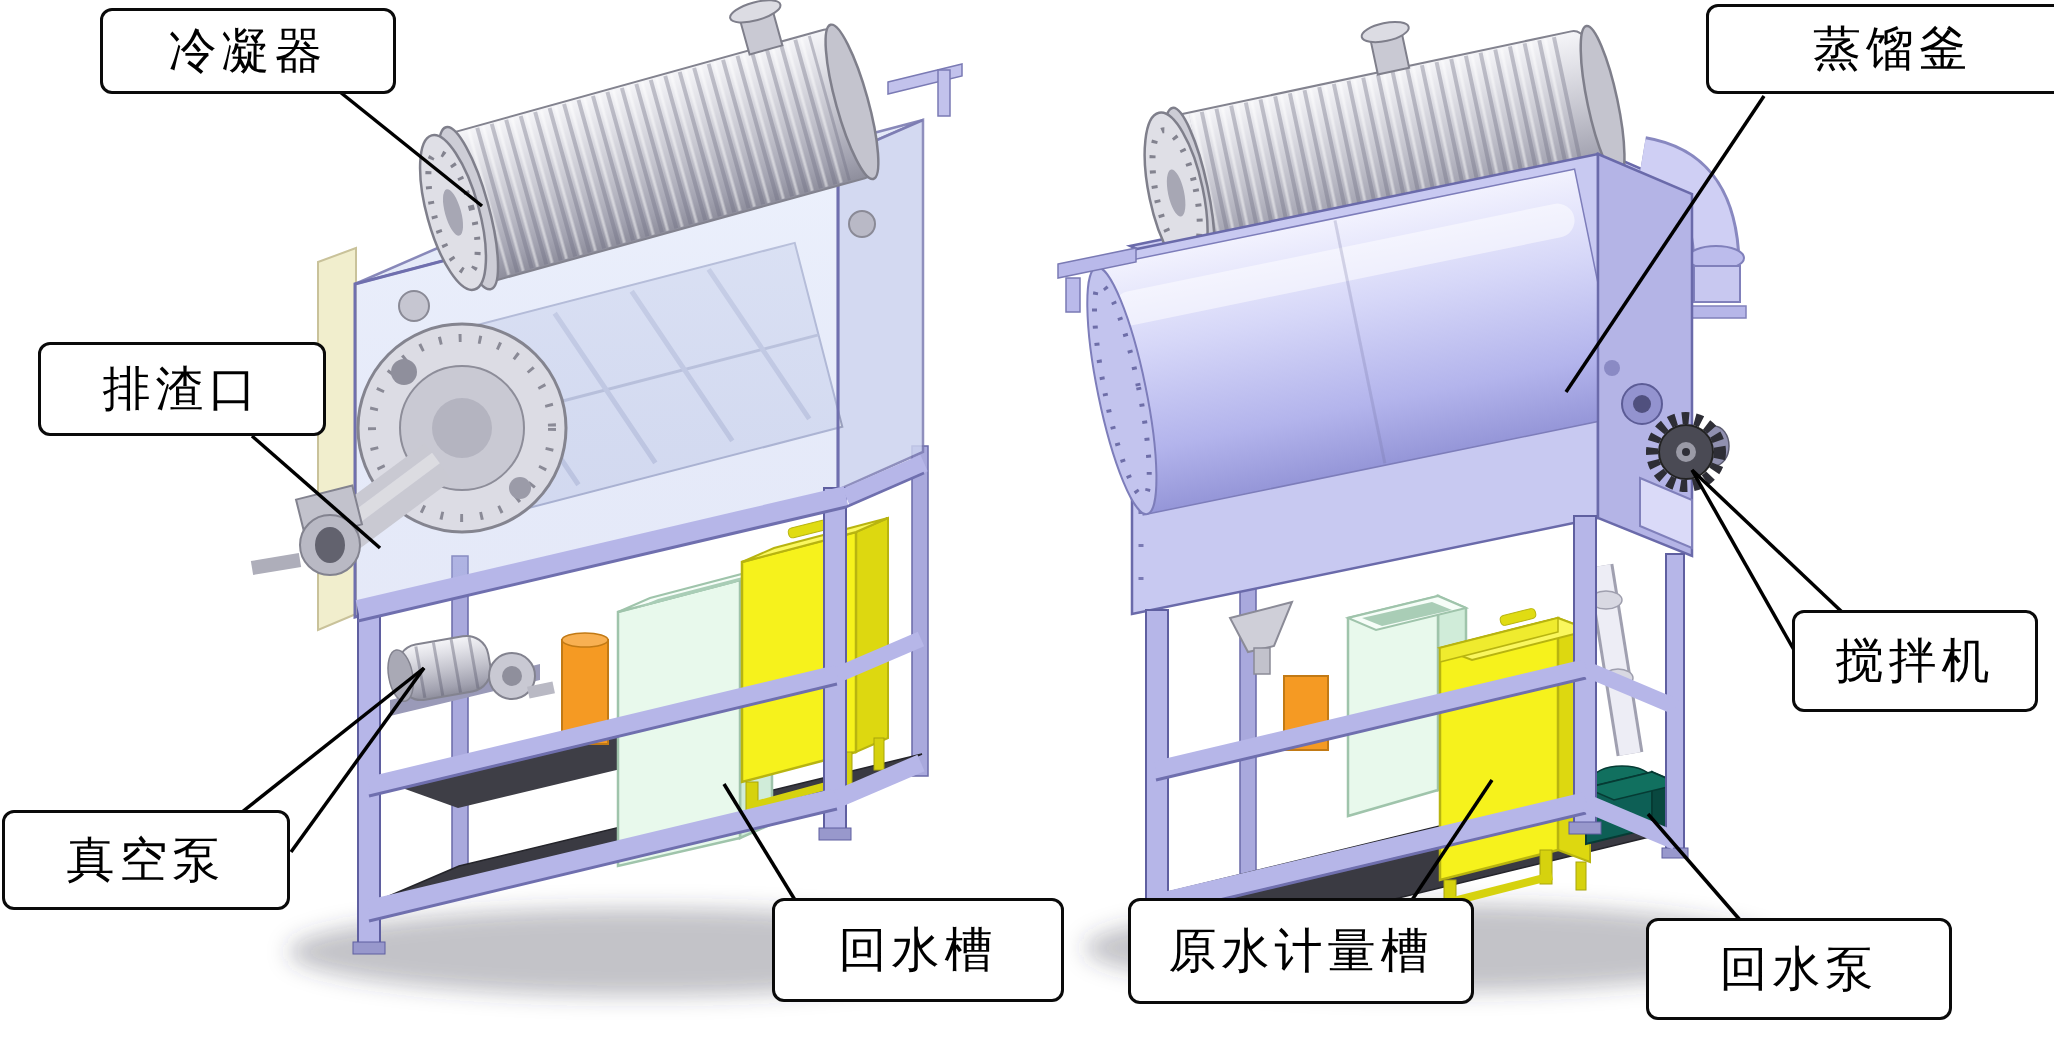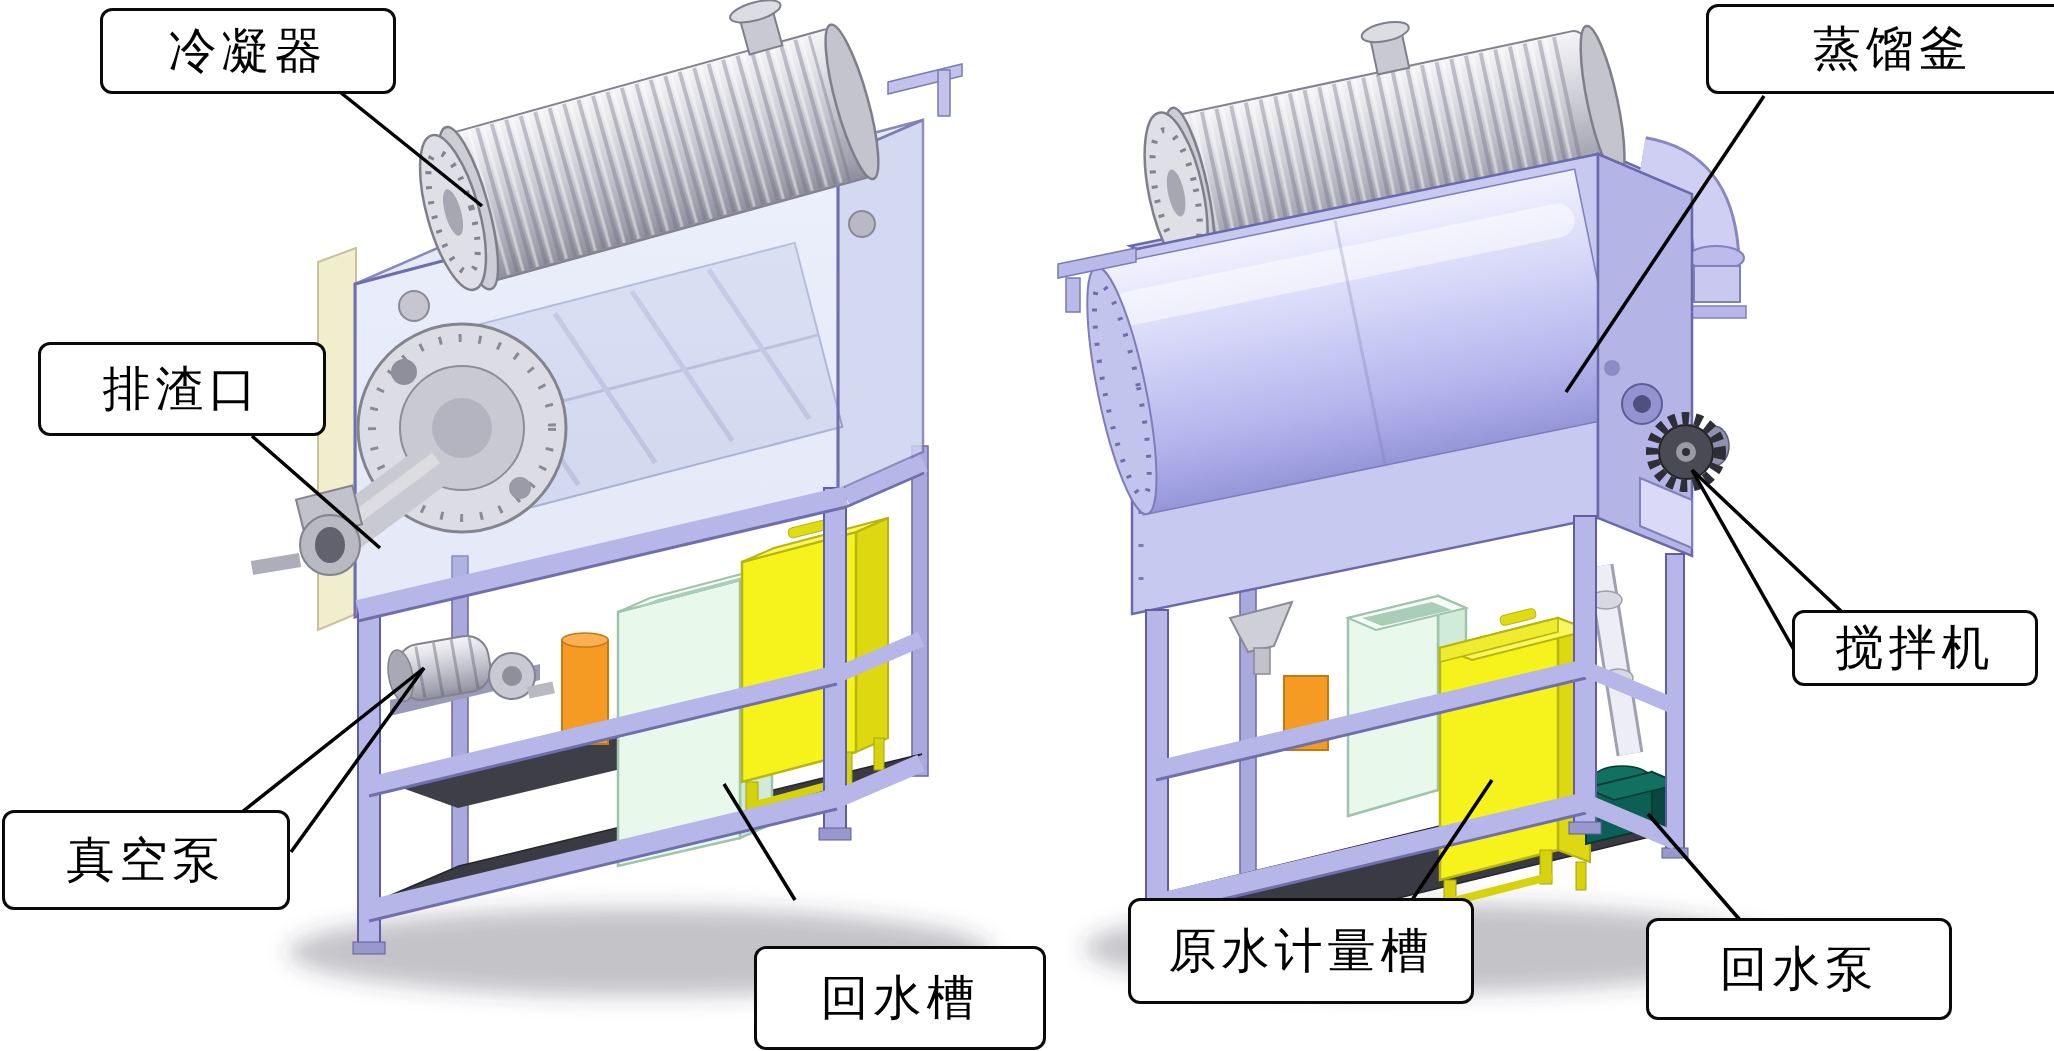--- a/index.html
+++ b/index.html
@@ -289,29 +289,29 @@
 </div>
 
 <div class="callout" style="left:2px;top:342px;width:288px;height:94px;margin-left:36px;">
   <span>排渣口</span>
 </div>
 
 <div class="callout" style="left:2px;top:810px;width:288px;height:100px;">
   <span>真空泵</span>
 </div>
 
-<div class="callout" style="left:754px;top:898px;width:292px;height:104px;margin-top:48px;">
+<div class="callout" style="left:772px;top:898px;width:292px;height:104px;">
   <span>回水槽</span>
 </div>
 
 <div class="callout" style="left:1706px;top:4px;width:373px;height:90px;font-family:Liberation Mono, monospace;">
   <span>蒸馏釜</span>
 </div>
 
-<div class="callout" style="left:1792px;top:610px;width:246px;height:76px;">
+<div class="callout" style="left:1792px;top:610px;width:246px;height:102px;">
   <span>搅拌机</span>
 </div>
 
 <div class="callout" style="left:1646px;top:918px;width:306px;height:102px;">
   <span>回水泵</span>
 </div>
 
 <div class="callout" style="left:1128px;top:898px;width:346px;height:106px;">
   <span>原水计量槽</span>
 </div>

